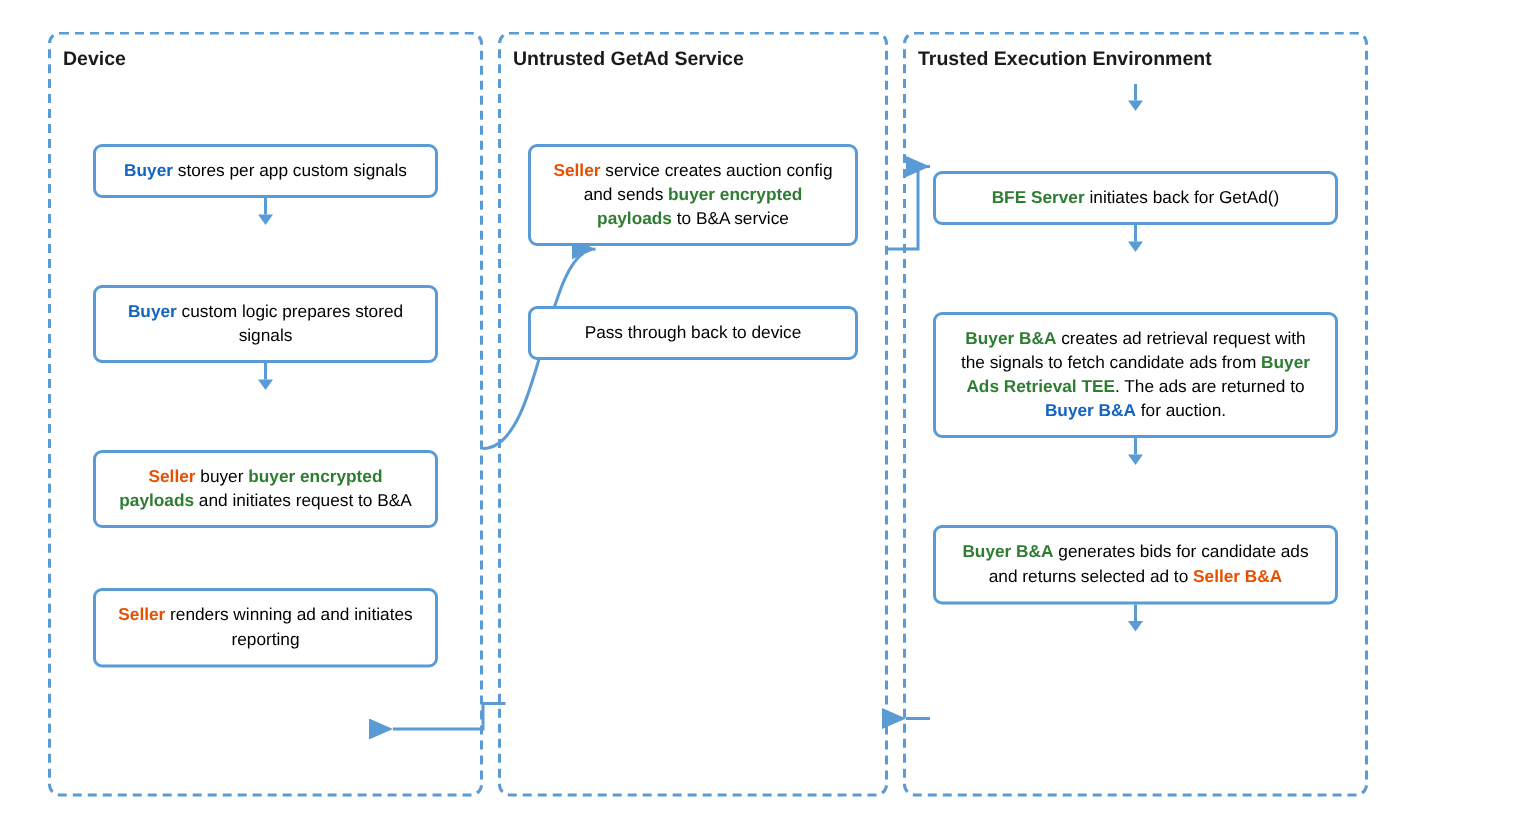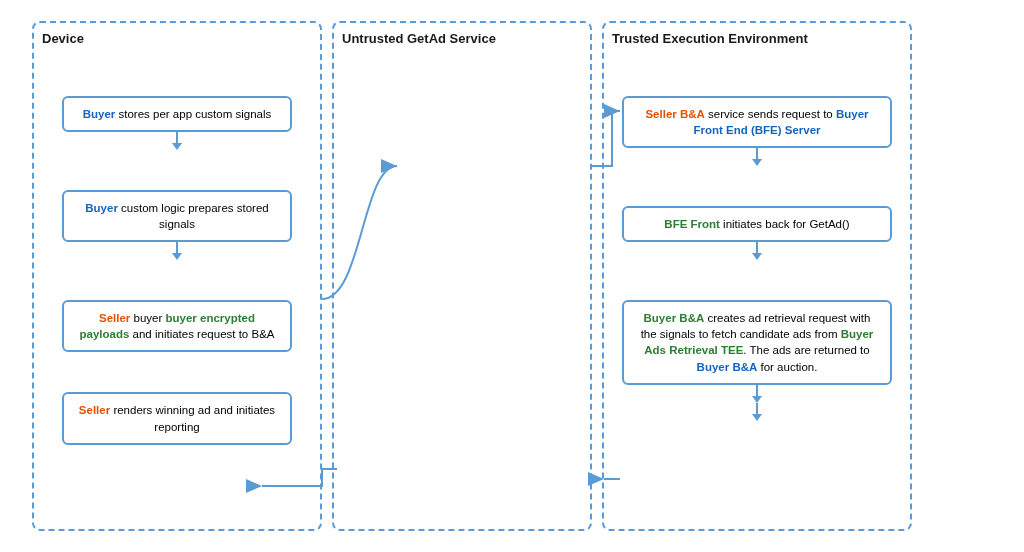--- a/index.html
+++ b/index.html
@@ -165,52 +165,63 @@
         <div class="box">
           <span class="text-orange">Seller</span><span> renders winning ad and initiates reporting</span>
         </div>
       </div>
     </div>
   </div>
 
   <div class="column col-untrusted">
     <div class="column-container">
       <div class="column-title">Untrusted GetAd Service</div>
+      <div class="boxes-col">
+
+        <div class="box">
+          <span class="text-orange">Seller</span><span> service creates auction config and sends </span><span class="text-green">buyer encrypted payloads</span><span> to B&amp;A service</span>
+        </div>
+        <div class="spacer"></div>
+
+        <div class="box">
+          <span>Pass through back to device</span>
+        </div>
+      </div>
     </div>
   </div>
 
   <div class="column col-tee">
     <div class="column-container">
       <div class="column-title">Trusted Execution Environment</div>
       <div class="boxes-col">
 
-        <div class="box">
-          <span class="text-orange">Seller B&amp;A</span><span> service sends request to </span><span class="text-blue">Buyer Front End (BFE) Server</span>
-        </div>
-        <div class="arrow-spacer">
-          <div class="line"></div>
-          <div class="arrowhead"></div>
-        </div>
-
-        <div class="box">
-          <span class="text-green">BFE Front</span><span> initiates back for GetAd()</span>
+        <div class="arrow-spacer">
+          <div class="line"></div>
+          <div class="arrowhead"></div>
+        </div>
+
+        <div class="box">
+          <span class="text-green">BFE Server</span><span> initiates back for GetAd()</span>
         </div>
         <div class="arrow-spacer">
           <div class="line"></div>
           <div class="arrowhead"></div>
         </div>
 
         <div class="box">
           <span class="text-green">Buyer B&amp;A</span><span> creates ad retrieval request with the signals to fetch candidate ads from </span><span class="text-green">Buyer Ads Retrieval TEE</span><span>. The ads are returned to </span><span class="text-blue">Buyer B&amp;A</span><span> for auction.</span>
         </div>
         <div class="arrow-spacer">
           <div class="line"></div>
           <div class="arrowhead"></div>
         </div>
 
+        <div class="box">
+          <span class="text-green">Buyer B&amp;A</span><span> generates bids for candidate ads and returns selected ad to </span><span class="text-orange">Seller B&amp;A</span>
+        </div>
         <div class="arrow-spacer">
           <div class="line"></div>
           <div class="arrowhead"></div>
         </div>
 
       </div>
     </div>
   </div>
 </div>
 

